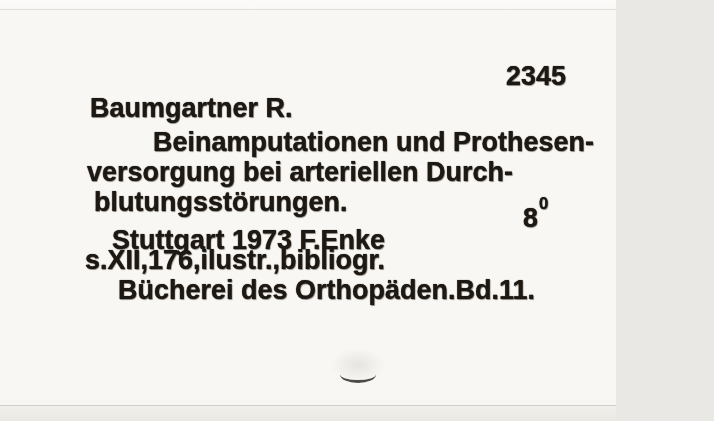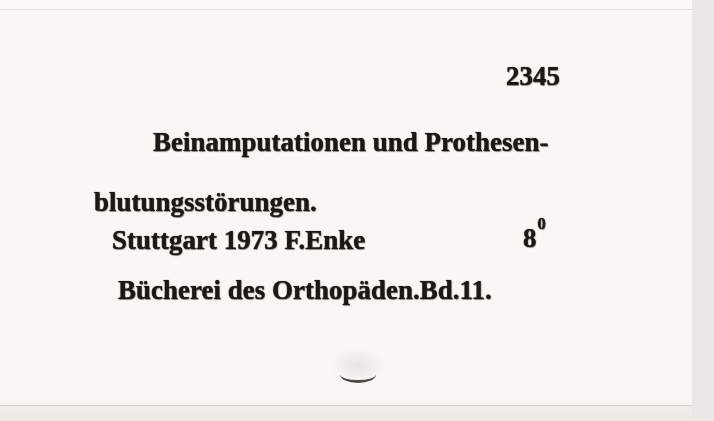--- a/index.html
+++ b/index.html
@@ -2,25 +2,25 @@
 <html><head>
 <meta charset="utf-8">
 <style>
   html, body {
     margin: 0;
     padding: 0;
     background: #e9e8e4;
   }
   .scan {
     position: relative;
-    width: 692px;
+    width: 616px;
     height: 421px;
     overflow: hidden;
     background: linear-gradient(180deg, #fbfaf8 0%, #f8f7f4 4%, #f8f7f4 94%, #f5f4f0 100%);
-    font-family: Liberation Serif, serif;
+    font-family: Liberation Sans, sans-serif;
   }
   
   .top-edge-line {
     position: absolute;
     left: 0; top: 9px;
     width: 100%; height: 1px;
     background: rgba(178, 175, 168, 0.35);
   }
   .bottom-edge-band {
     position: absolute;
@@ -71,31 +71,34 @@
 </style>
 </head>
 <body>
 
 <div class="scan">
 
   <div class="top-edge-line"></div>
 
   <div class="tw" style="left:506px; top:60px;">2345</div>
 
+  <div class="tw" style="left:90px; top:92px;">Baumgartner R.</div>
 
 
   <div class="tw" style="left:109px; top:126px;margin-left:44px;">Beinamputationen und Prothesen-</div>
 
+  <div class="tw" style="left:87px; top:156px;">versorgung bei arteriellen Durch-</div>
 
   <div class="tw" style="left:94px; top:186px;">blutungsstörungen.</div>
 
   <div class="tw" style="left:112px; top:224px;">Stuttgart 1973 F.Enke</div>
 
-  <div class="tw format" style="left:523px; top:216px;"><span>8</span><sup>0</sup></div>
+  <div class="tw format" style="left:523px; top:196px;"><span>8</span><sup>0</sup></div>
 
+  <div class="tw" style="left:85px; top:244px;">s.XII,176,ilustr.,bibliogr.</div>
 
   <div class="tw" style="left:118px; top:274px;">Bücherei des Orthopäden.Bd.11.</div>
 
   <div class="hole-halo"></div>
   <div class="hole-mark"></div>
 
   <div class="bottom-edge-band"></div>
 
 </div>
 

